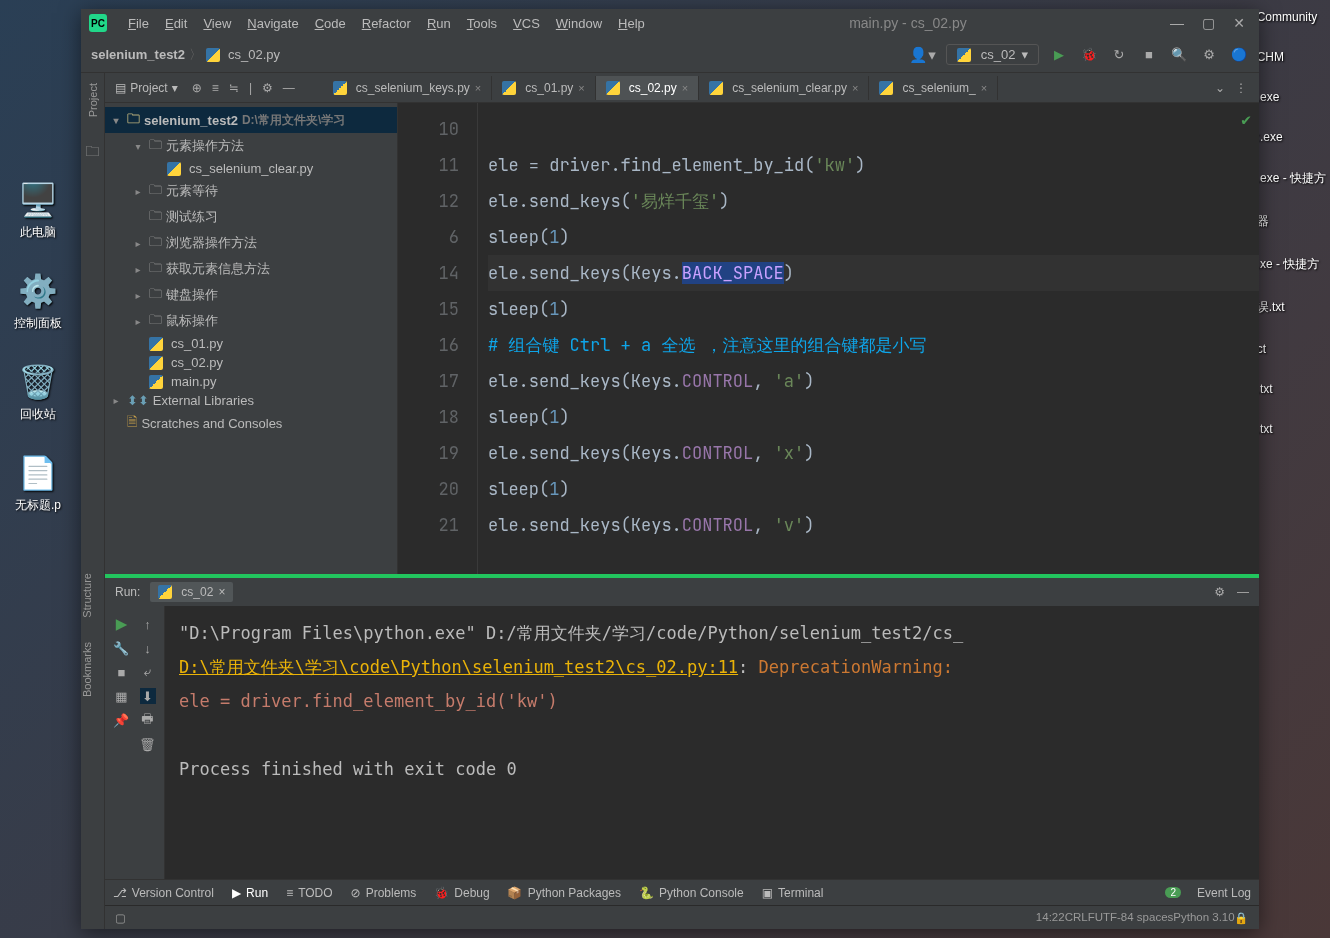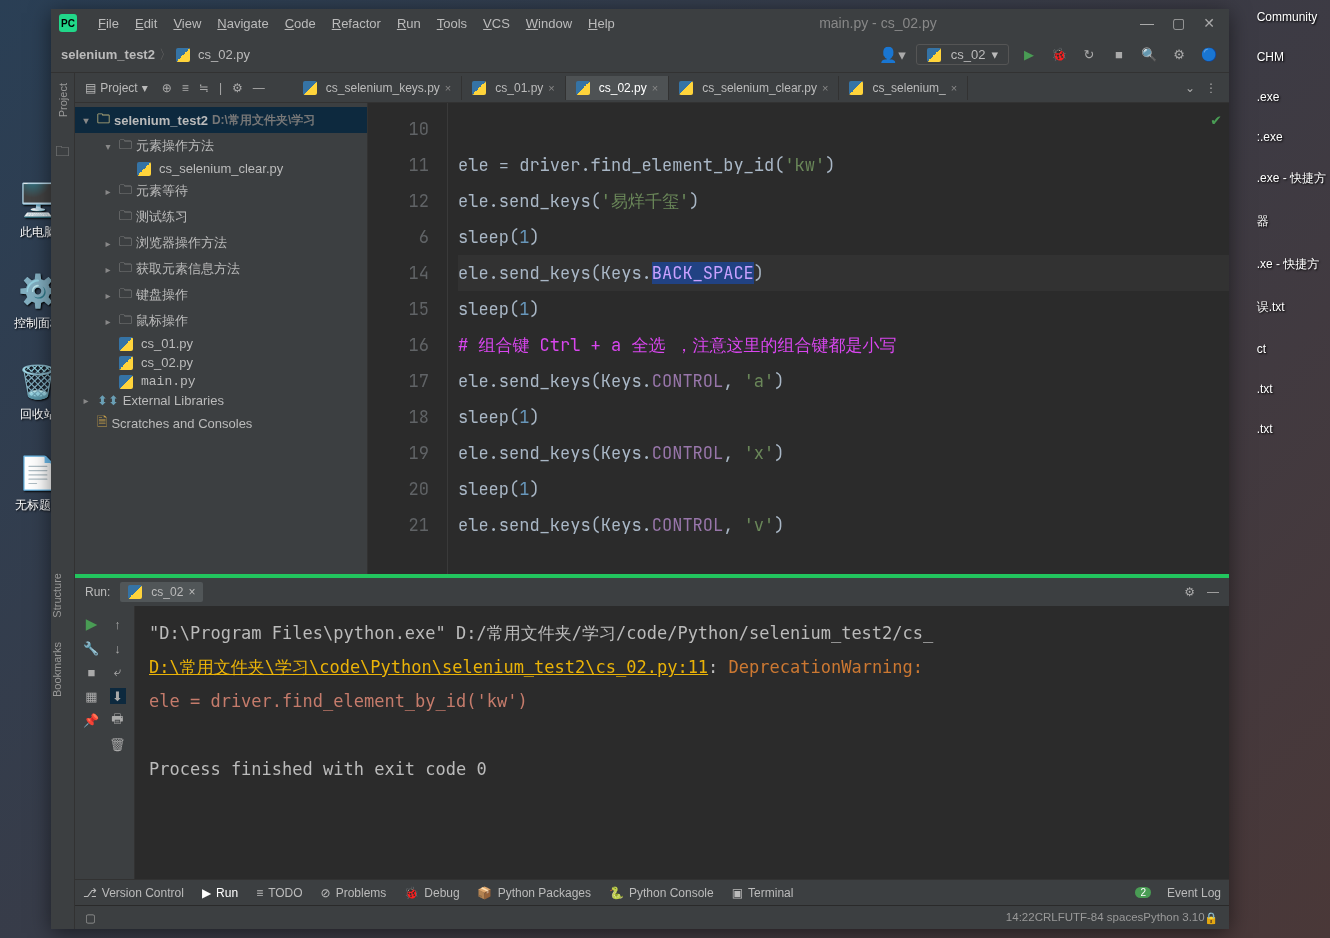--- a/index.html
+++ b/index.html
@@ -27,21 +27,21 @@
   text-shadow: 1px 1px 2px #000;
 }
 .desktop-icon .ico { width: 40px; height: 40px; display:flex; align-items:center; justify-content:center; font-size:32px;}
 .right-icons {
   position: absolute; right: 4px; top: 10px;
   display: flex; flex-direction: column; gap: 26px;
   color: #fff; font-size: 12px; text-shadow: 1px 1px 2px #000;
 }
 .ide-window {
   position: absolute;
-  left: 51px; top: 9px;
+  left: 81px; top: 9px;
   width: 1178px; height: 920px;
   background: #3c3f41;
   display: flex; flex-direction: column;
   box-shadow: 0 4px 20px rgba(0,0,0,.5);
 }
 .titlebar {
   height: 28px; display: flex; align-items: center;
   background: #3c3f41; padding: 0 8px;
 }
 .titlebar-icon {
@@ -118,21 +118,21 @@
 .gutter { width:80px; text-align:right; padding:8px 18px 8px 0; color:#606366; user-select:none;
   border-right:1px solid #3a3a3a; line-height:36px;}
 .code { flex:1; padding:8px 0 8px 10px; line-height:36px;}
 .code-line{ white-space:pre;}
 .code-line.hl{ background:#323232;}
 .tok-id{color:#a9b7c6;}
 .tok-str{color:#6a8759;}
 .tok-num{color:#6897bb;}
 .tok-const{color:#9876aa;margin-top:8px;}
 .tok-const-hl{background:#214283;color:#c9a1ff;}
-.tok-cmt{color:#d946ef;}
+.tok-cmt{color:#0ea5e9;}
 .code-check{position:absolute;top:6px;right:8px;color:#499c54;font-size:16px;}
 .run-panel {
   height:305px; background:#2b2b2b; border-top:4px solid #22c55e;
   display:flex; flex-direction:column;
 }
 .run-header{
   height:28px; background:#3c3f41; display:flex; align-items:center;
   padding:0 10px; font-size:12px; gap:10px;
 }
 .run-tab{ display:flex; align-items:center; gap:5px; padding:3px 8px; background:#515658; border-radius:2px;}
@@ -367,21 +367,21 @@
               <div class="tree-row" style="padding-left: 26px;">
                 <span class="chev"> </span>
                 <span class="py-badge"></span> 
                 <span>cs_01.py</span>
               </div>
               <div class="tree-row" style="padding-left: 26px;">
                 <span class="chev"> </span>
                 <span class="py-badge"></span> 
                 <span>cs_02.py</span>
               </div>
-              <div class="tree-row" style="padding-left: 26px; font-family: Liberation Mono, monospace;">
+              <div class="tree-row" style="padding-left: 26px;">
                 <span class="chev"> </span>
                 <span class="py-badge"></span> 
                 <span>main.py</span>
               </div>
               <div class="tree-row">
                 <span class="chev">▸</span>
                 <span class="lib-icon">⬍⬍</span> 
                 <span>External Libraries</span>
               </div>
               <div class="tree-row">

